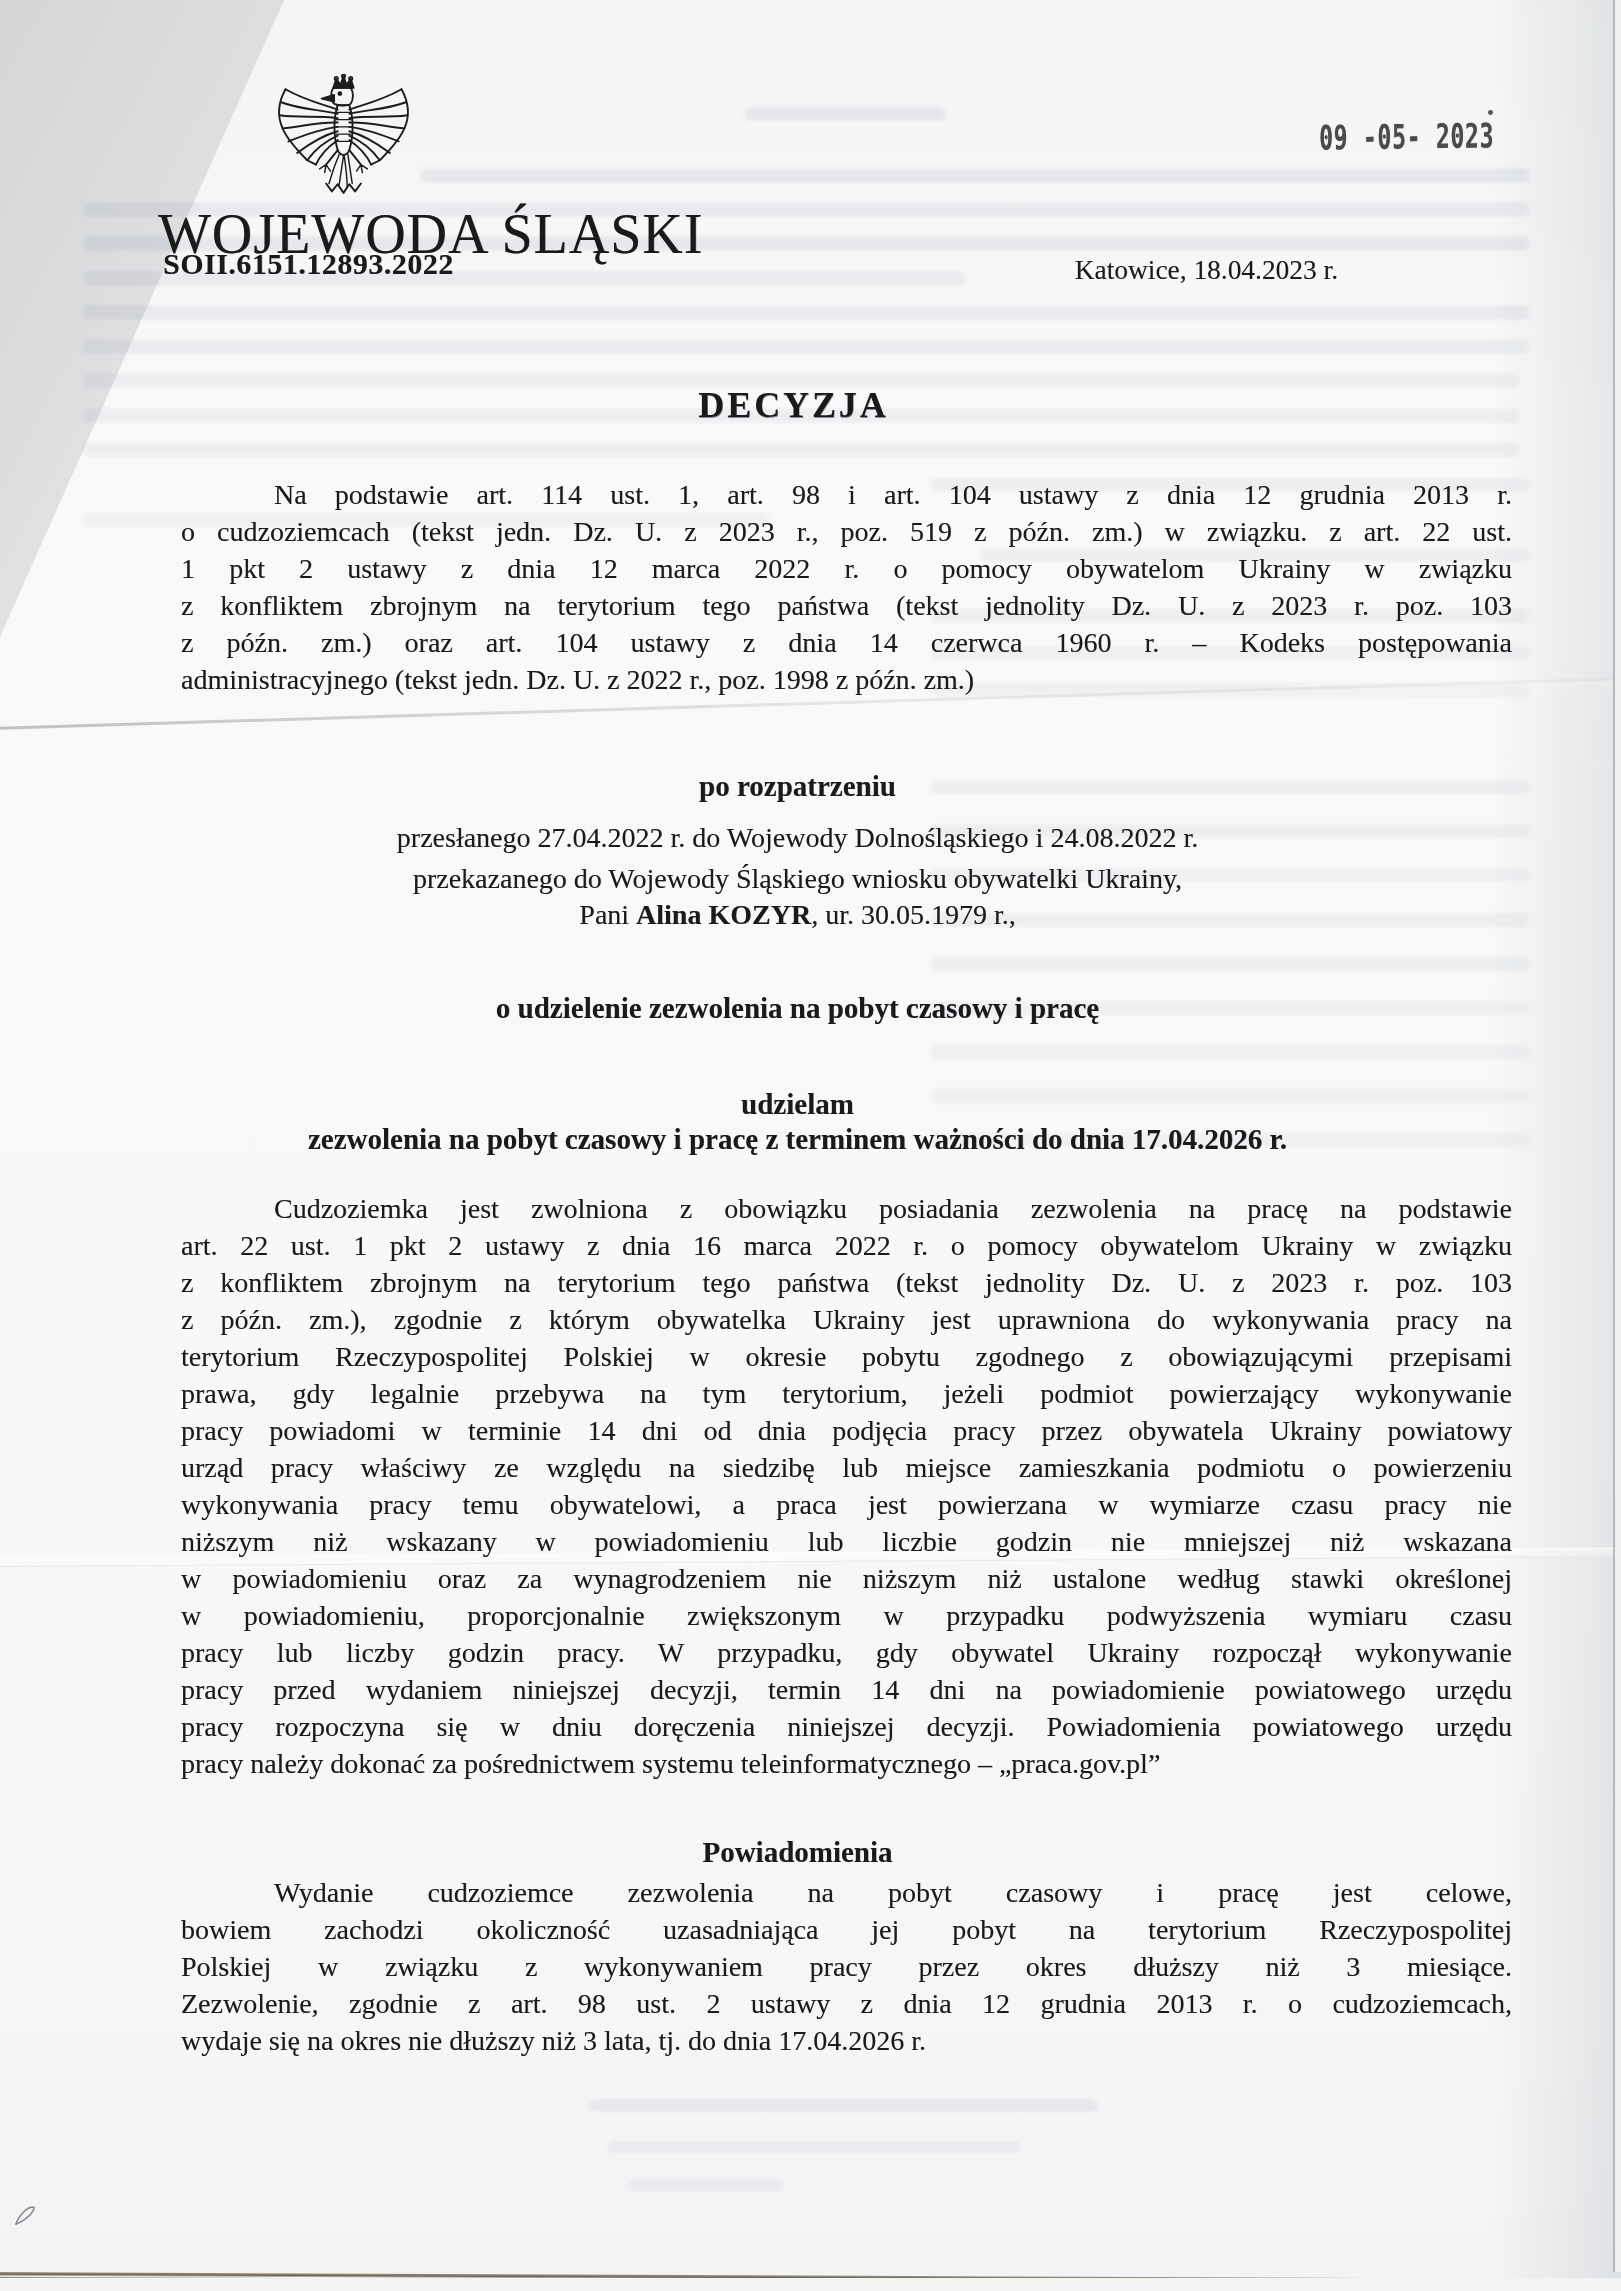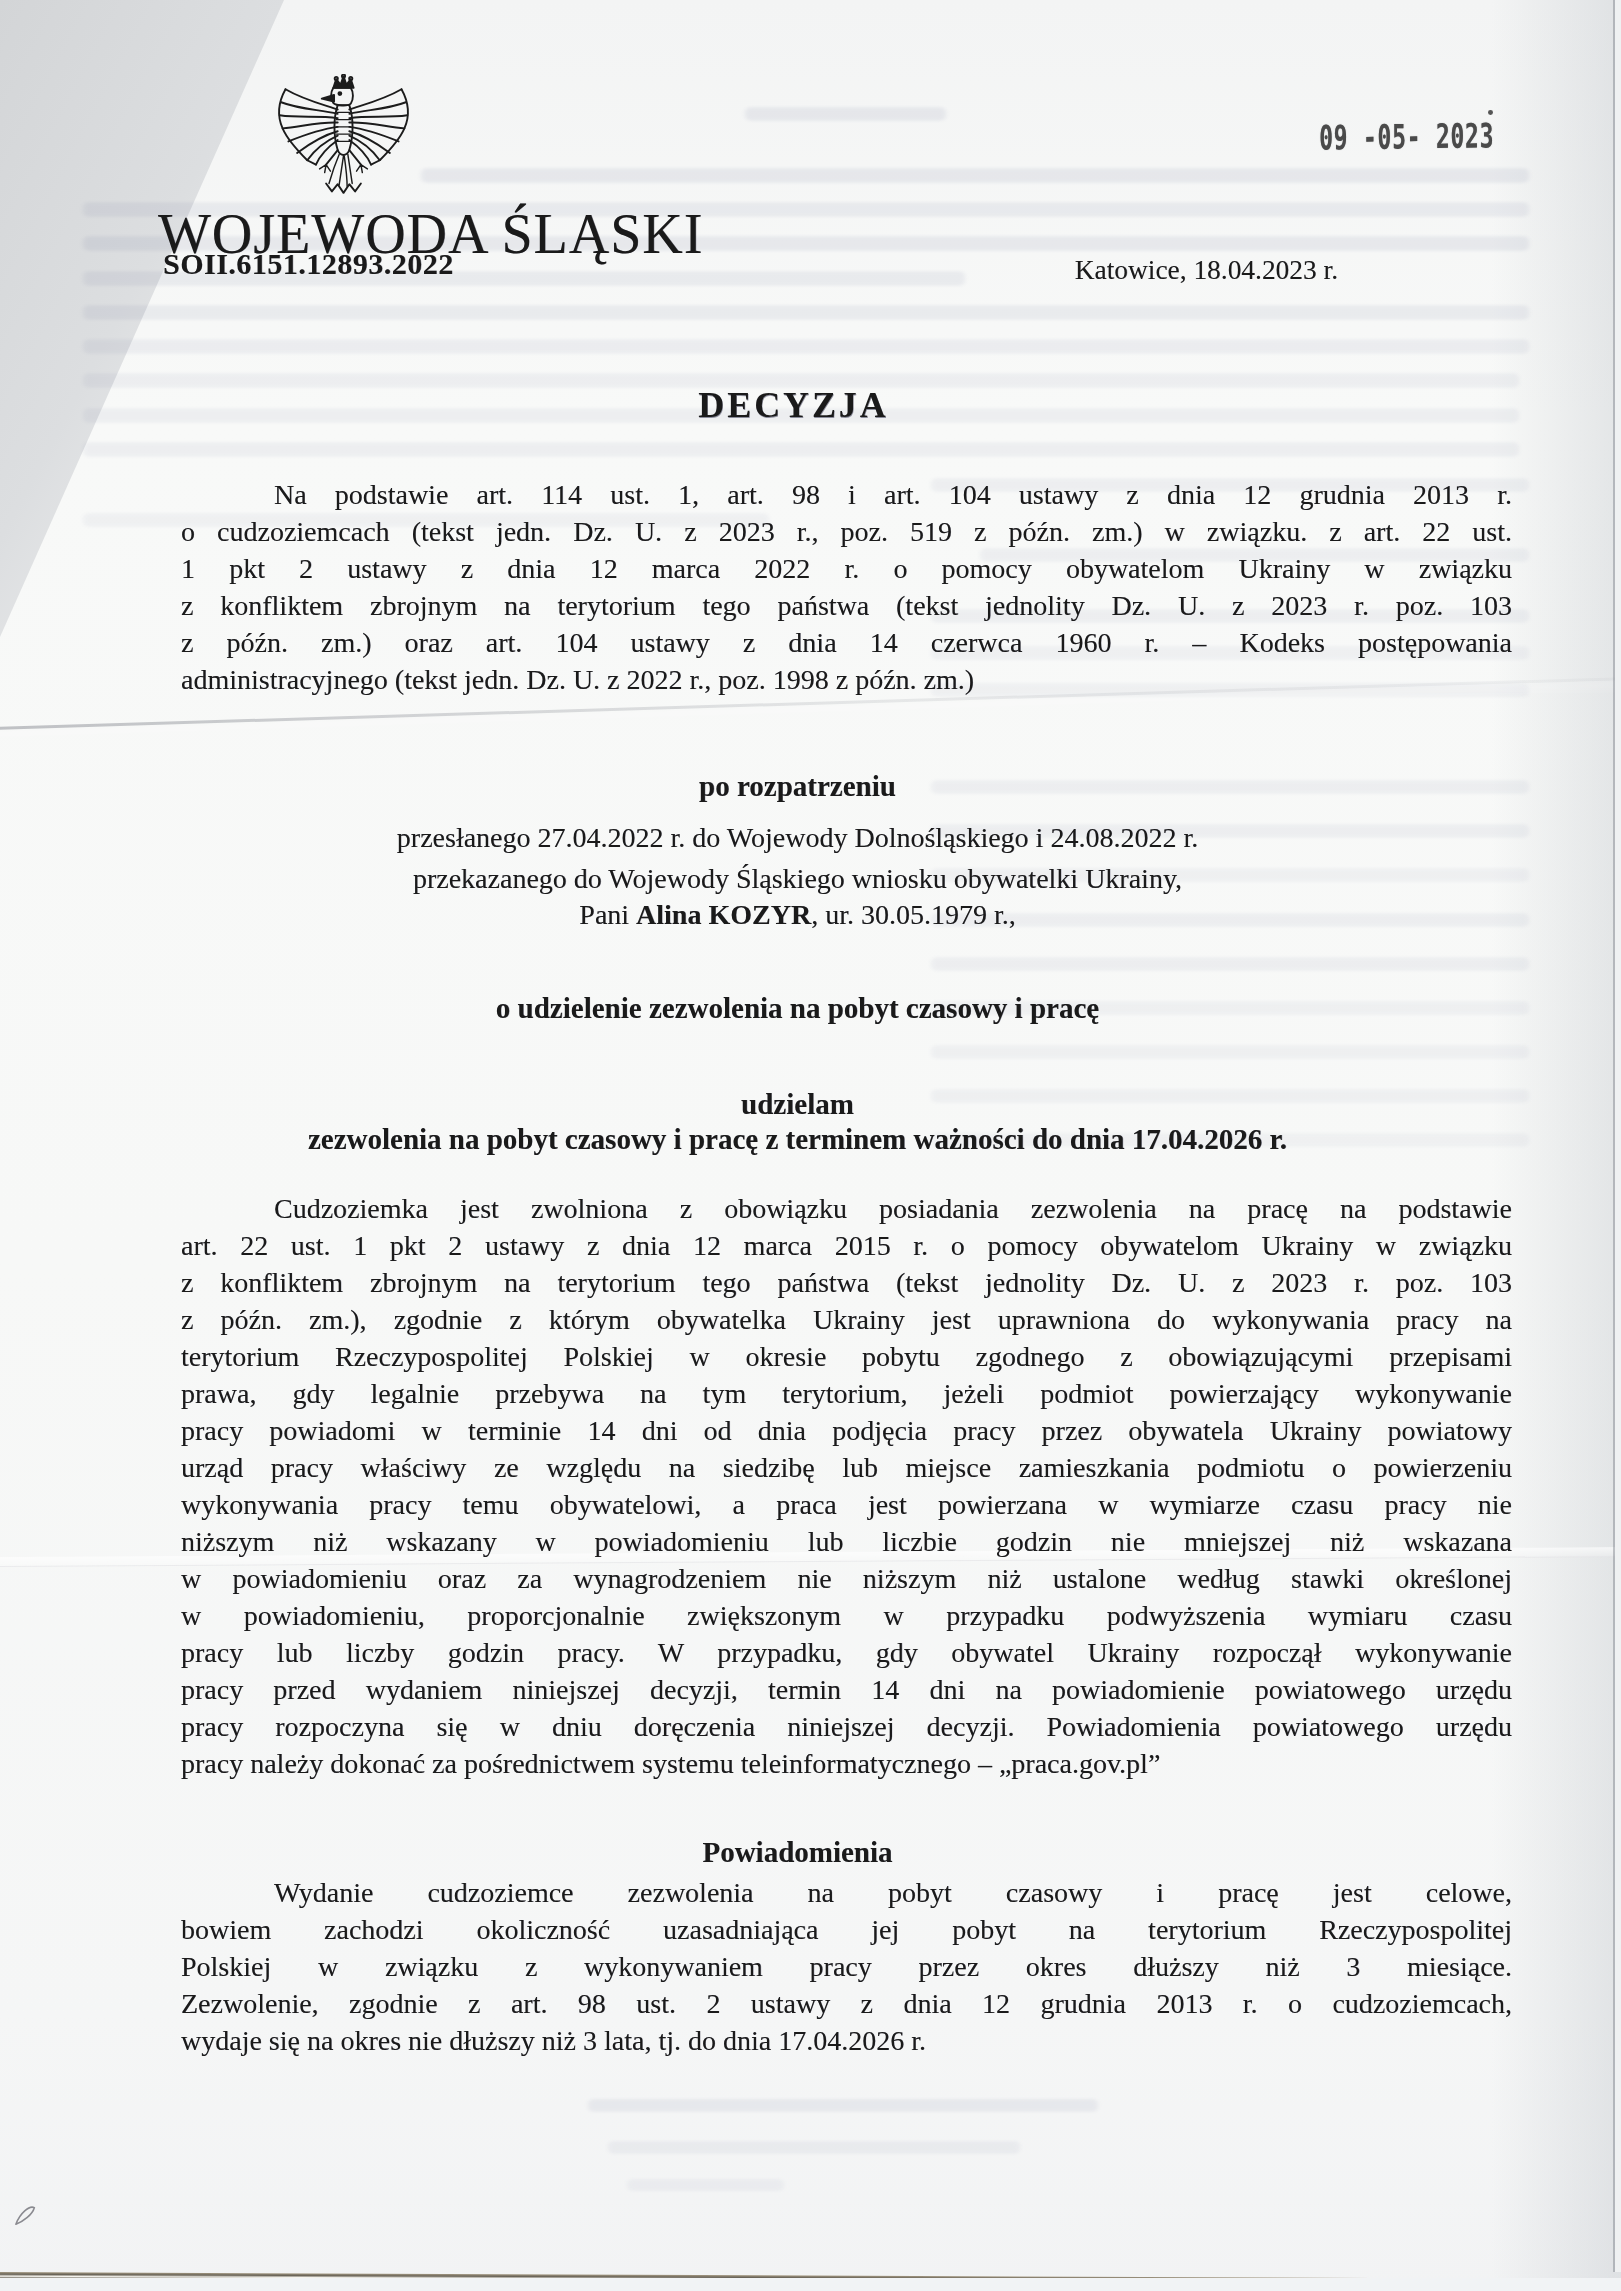--- a/index.html
+++ b/index.html
@@ -201,21 +201,21 @@
   </div>
 
   <div class="cblock bold" style="top:969px;">o udzielenie zezwolenia na pobyt czasowy i pracę</div>
 
   <div class="cblock bold" style="top:1065px;">udzielam</div>
 
   <div class="cblock grant-line" style="top:1119px;">zezwolenia na pobyt czasowy i pracę z terminem ważności do dnia 17.04.2026 r.</div>
 
   <div class="para" style="top:1190px;line-height:37px;">
       <div class="line">Cudzoziemka jest zwolniona z obowiązku posiadania zezwolenia na pracę na podstawie</div>
-      <div class="line">art. 22 ust. 1 pkt 2 ustawy z dnia 12 marca 2015 r. o pomocy obywatelom Ukrainy w związku</div>
+      <div class="line">art. 22 ust. 1 pkt 2 ustawy z dnia 16 marca 2022 r. o pomocy obywatelom Ukrainy w związku</div>
       <div class="line">z konfliktem zbrojnym na terytorium tego państwa (tekst jednolity Dz. U. z 2023 r. poz. 103</div>
       <div class="line">z późn. zm.), zgodnie z którym obywatelka Ukrainy jest uprawniona do wykonywania pracy na</div>
       <div class="line">terytorium Rzeczypospolitej Polskiej w okresie pobytu zgodnego z obowiązującymi przepisami</div>
       <div class="line">prawa, gdy legalnie przebywa na tym terytorium, jeżeli podmiot powierzający wykonywanie</div>
       <div class="line">pracy powiadomi w terminie 14 dni od dnia podjęcia pracy przez obywatela Ukrainy powiatowy</div>
       <div class="line">urząd pracy właściwy ze względu na siedzibę lub miejsce zamieszkania podmiotu o powierzeniu</div>
       <div class="line">wykonywania pracy temu obywatelowi, a praca jest powierzana w wymiarze czasu pracy nie</div>
       <div class="line">niższym niż wskazany w powiadomieniu lub liczbie godzin nie mniejszej niż wskazana</div>
       <div class="line">w powiadomieniu oraz za wynagrodzeniem nie niższym niż ustalone według stawki określonej</div>
       <div class="line">w powiadomieniu, proporcjonalnie zwiększonym w przypadku podwyższenia wymiaru czasu</div>

